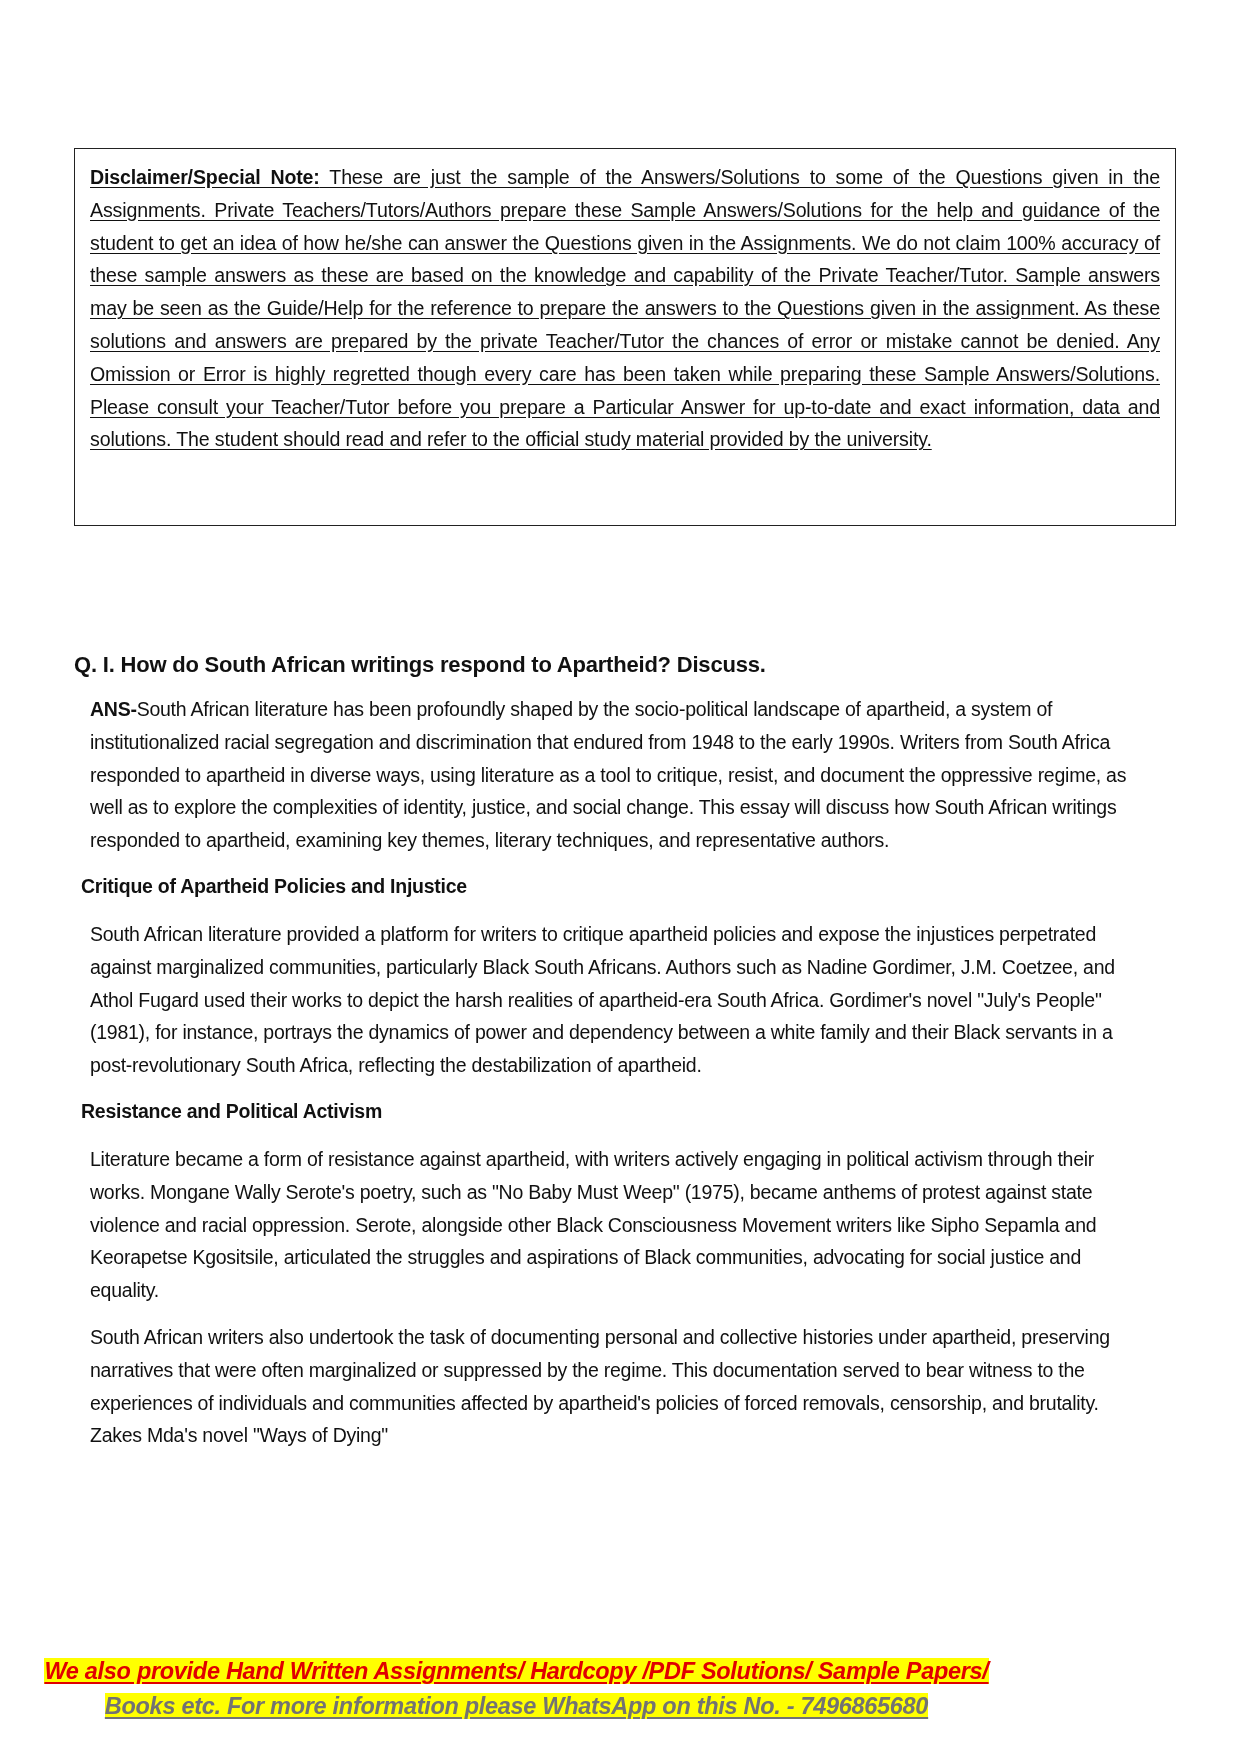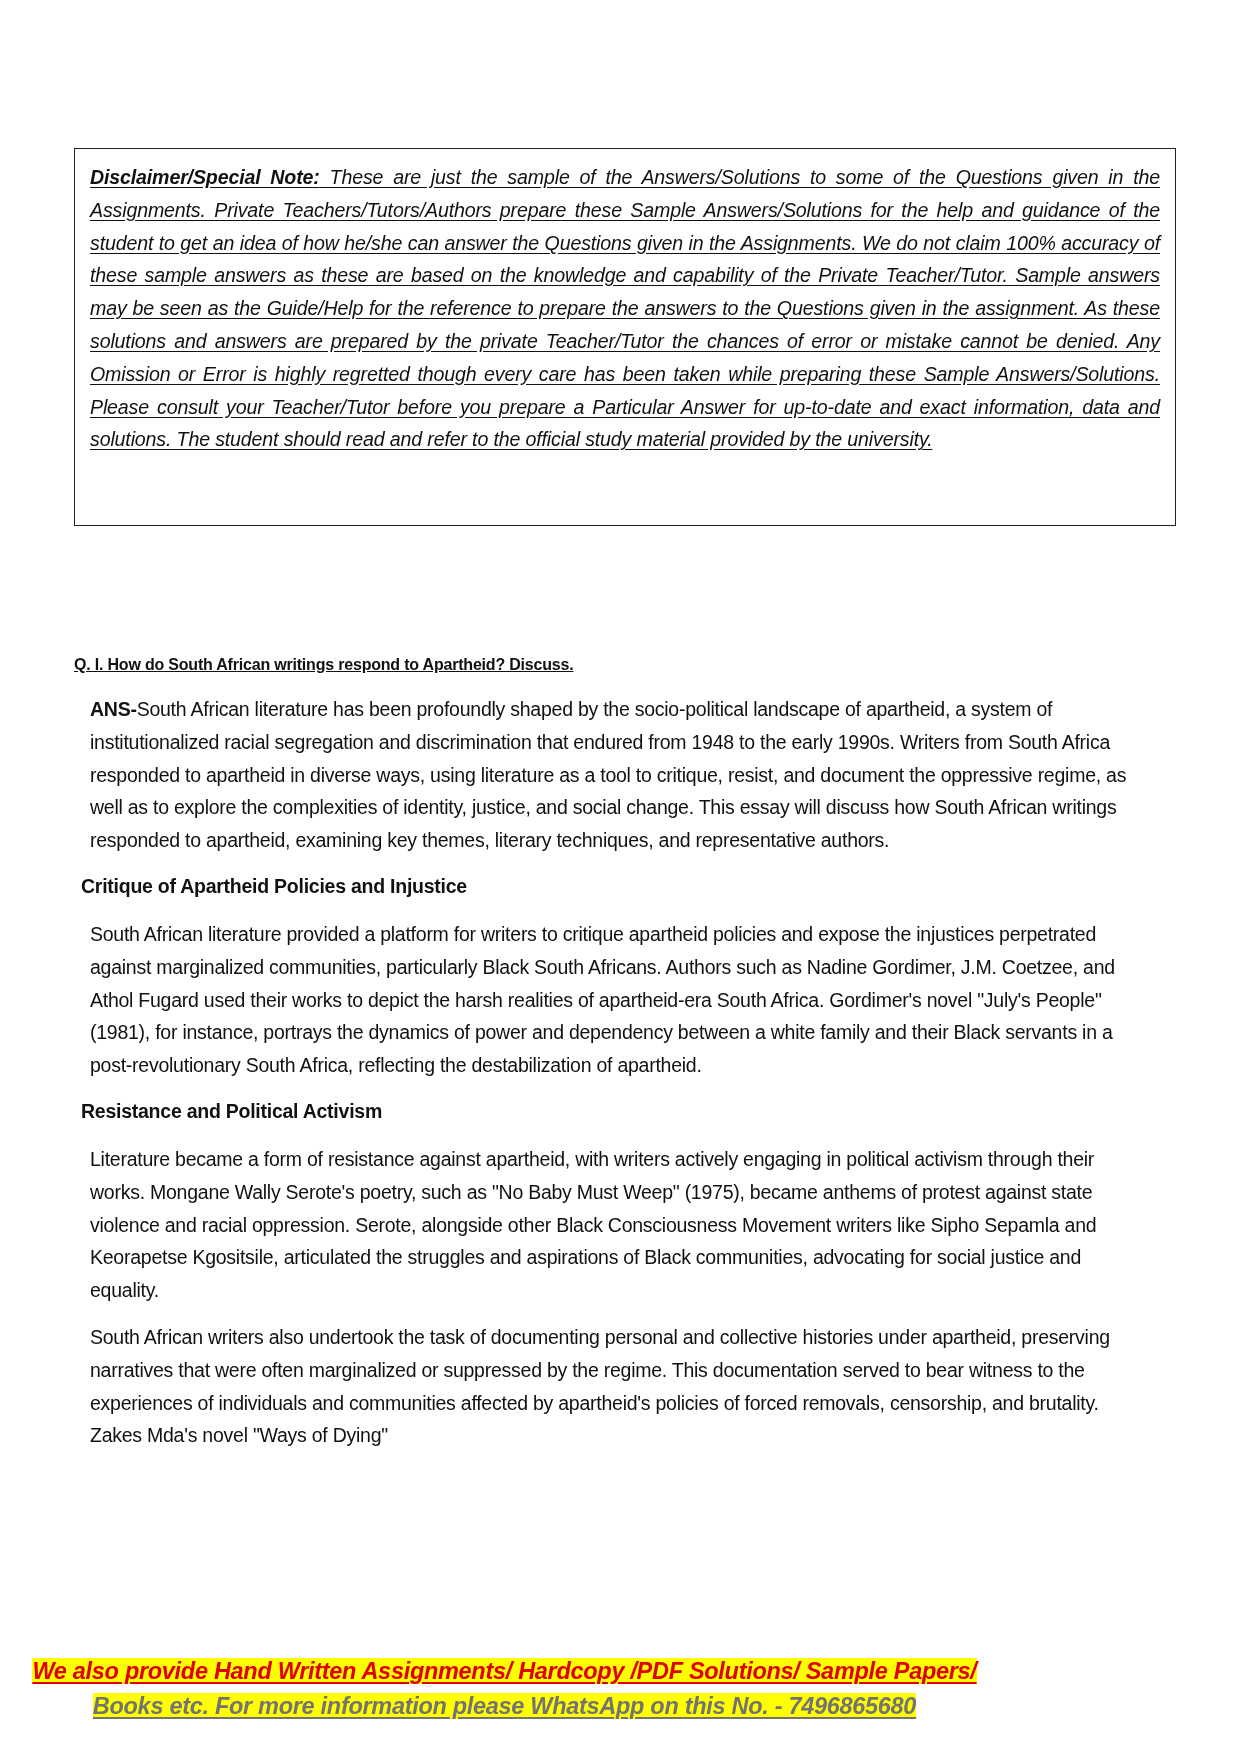--- a/index.html
+++ b/index.html
@@ -4,46 +4,44 @@
 <style>
   html, body { margin: 0; padding: 0; background: #ffffff; }
   body {
     width: 1241px; height: 1755px; position: relative; overflow: hidden;
     font-family: "Liberation Sans", sans-serif; color: #111;
   }
   .disclaimer-box {
     position: absolute; left: 74px; top: 148px; width: 1102px; height: 378px;
     border: 1.5px solid #222; box-sizing: border-box;
     padding: 12px 15px 4px 15px;
-    font-style: italic;
   }
   .disclaimer-text {
     font-size: 19.6px; line-height: 32.8px; text-align: justify;
     text-decoration: underline; text-underline-offset: 3px;
     letter-spacing: -0.15px;
   }
   .disclaimer-text b { font-weight: bold; }
   .content {
     position: absolute; left: 74px; top: 650px; width: 1080px;
   }
   .question {
-    font-size: 16px; font-weight: bold; margin: 0 0 13px 0; line-height: 30px;
+    font-size: 22px; font-weight: bold; margin: 0 0 13px 0; line-height: 30px;
     letter-spacing: -0.2px;
-    text-decoration: underline;
   }
   .para {
     font-size: 19.5px; line-height: 32.8px; margin: 0 0 14px 16px; letter-spacing: -0.25px;
   }
   .para b { font-weight: bold; }
   .heading {
     font-size: 19.5px; font-weight: bold; line-height: 30px; margin: 0 0 17px 7px;
     letter-spacing: -0.25px;
   }
   .footer {
-    position: absolute; left: 0; top: 1654px; width: 1009px; text-align: center;
+    position: absolute; left: 12px; top: 1654px; width: 1009px; text-align: center;
     font-size: 23.5px; font-weight: bold; font-style: italic; line-height: 35px;
     letter-spacing: -0.3px;
   }
   .footer span {
     background: #ffff00; text-decoration: underline; text-decoration-thickness: 2px;
     text-underline-offset: 3px;
   }
 </style>
 </head>
 <body>

